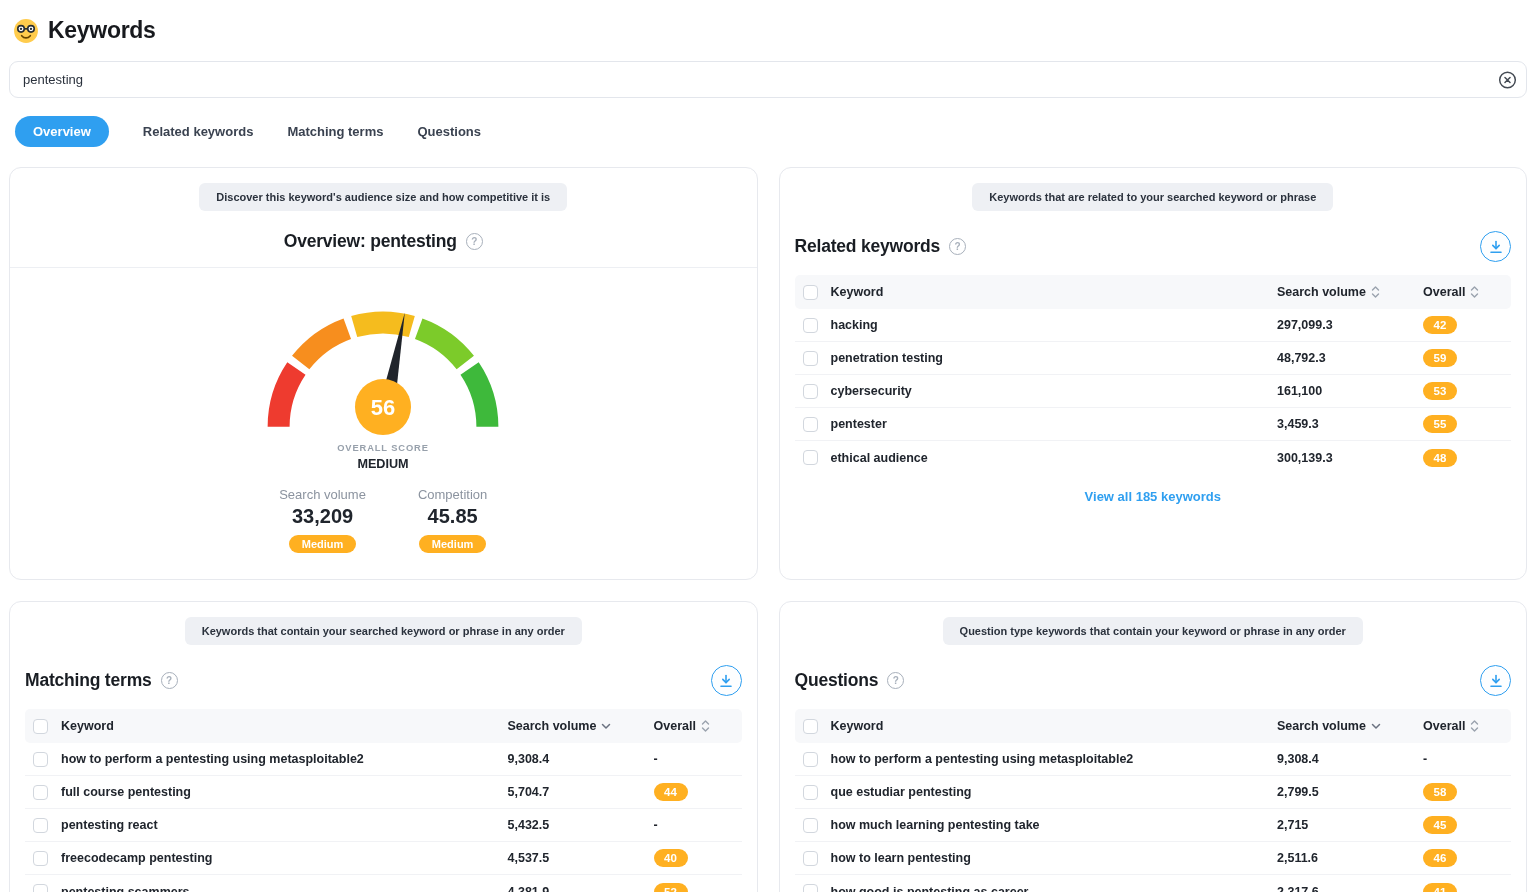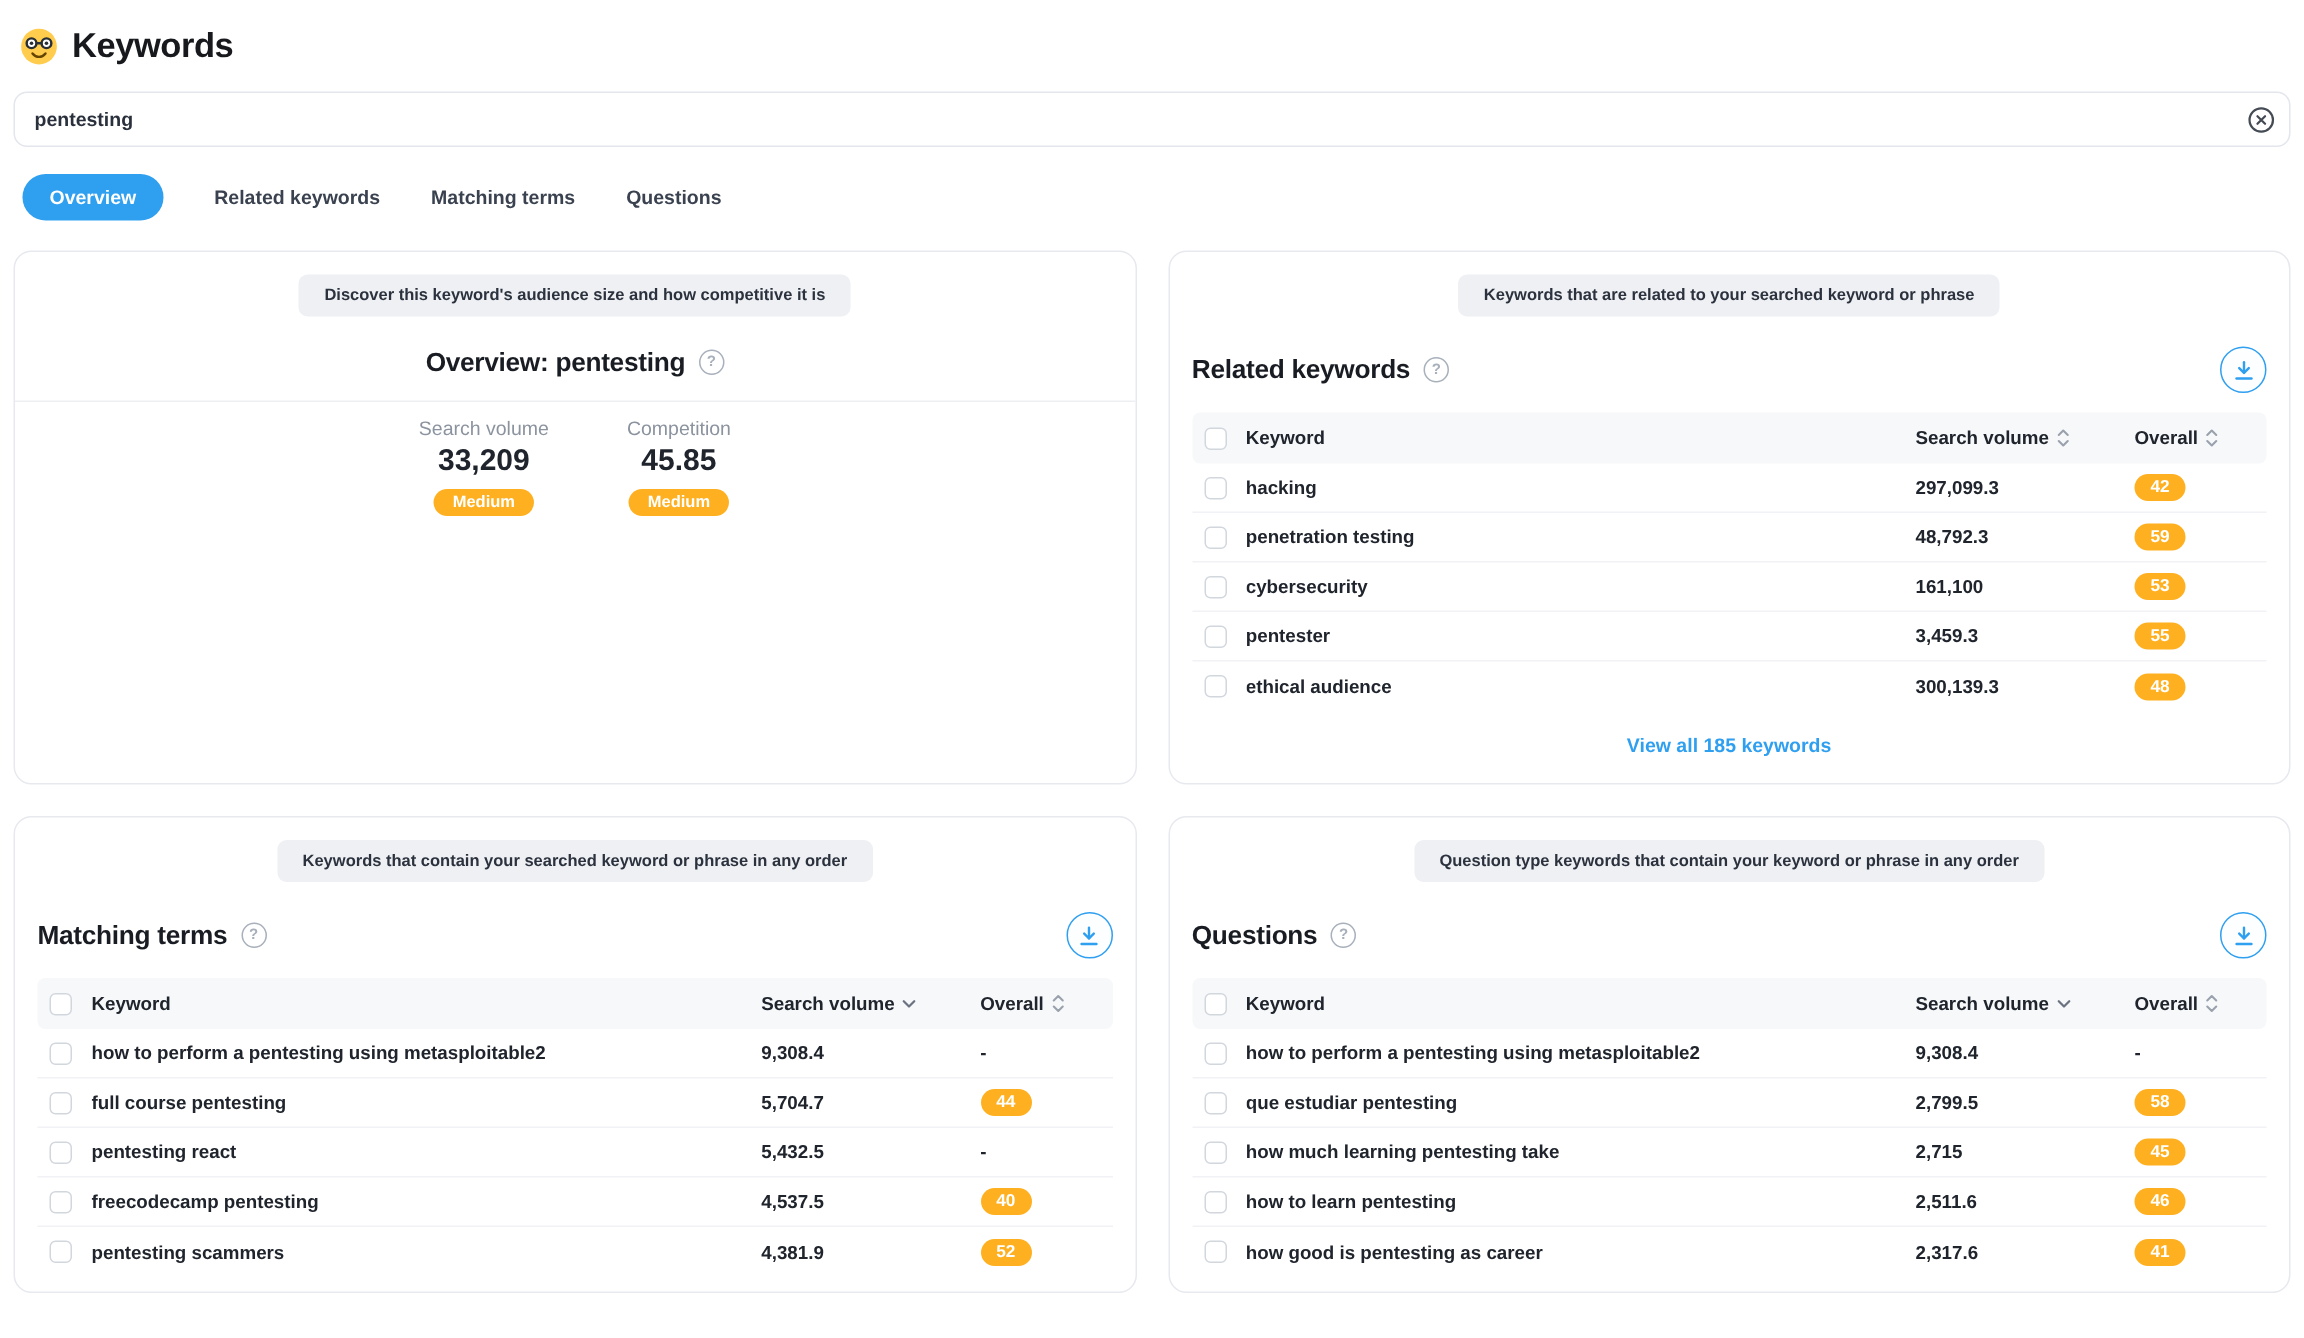--- a/index.html
+++ b/index.html
@@ -14,21 +14,21 @@
 
   
   .app-header { display:flex; align-items:center; gap:9px; padding:17px 4px 15px; }
   .app-header h1 { font-size:23px; font-weight:800; letter-spacing:-0.3px; color:#17191d; }
   .logo { display:flex; }
 
   
   .search-wrap { position:relative; margin:2px 0 16px; }
   .search-input {
     width:100%; height:37px; border:1px solid #e3e6ec; border-radius:9px;
-    padding:0 44px 0 13px; font-size:13px; font-weight:700; color:#2a313c;
+    padding:0 44px 0 13px; font-size:13px; font-weight:400; color:#2a313c;
     font-family:inherit; outline:none; background:#fff;
   }
   .clear-btn { position:absolute; right:10px; top:50%; transform:translateY(-50%);
     background:none; border:none; cursor:pointer; display:flex; padding:0; }
 
   
   .tabs { display:flex; align-items:center; gap:34px; padding:2px 6px 20px; }
   .tab { font-size:13px; font-weight:600; color:#3a4250; cursor:pointer; padding:8px 0; border-radius:18px; }
   .tab.active { background:#2f9ff0; color:#fff; padding:8px 18px; }
 
@@ -129,20 +129,34 @@
     <section class="card">
       <div class="pill-row">
           <span class="info-pill">Discover this keyword's audience size and how competitive it is</span>
         </div>
       <div class="title-row">
         <h2>Overview: pentesting</h2>
         <span class="help">?</span>
       </div>
       <div class="divider"></div>
 
+      <div class="gauge-wrap">
+        <svg class="gauge-svg" width="286" height="189" viewBox="0 0 260 172">
+          <path d="M35,130 A95,95 0 0 1 51.2,76.9" stroke="#ee3b2f" stroke-width="20" fill="none"></path>
+          <path d="M55.1,71.5 A95,95 0 0 1 97.5,40.7" stroke="#f78e1e" stroke-width="20" fill="none"></path>
+          <path d="M103.8,38.7 A95,95 0 0 1 156.2,38.7" stroke="#f5bc1e" stroke-width="20" fill="none"></path>
+          <path d="M162.5,40.7 A95,95 0 0 1 204.9,71.5" stroke="#7ccb2a" stroke-width="20" fill="none"></path>
+          <path d="M208.8,76.9 A95,95 0 0 1 225,130" stroke="#3eb93b" stroke-width="20" fill="none"></path>
+          <polygon id="gauge-needle" points="130,24 135.5,92 124.5,92" fill="#20242b" transform="rotate(10.800000000000011 130 130)"></polygon>
+          <circle cx="130" cy="112" r="25.5" fill="#ffb021"></circle>
+          <text x="130" y="119" text-anchor="middle" class="gauge-score">56</text>
+          <text x="130" y="152" text-anchor="middle" class="gauge-caption">OVERALL SCORE</text>
+          <text x="130" y="167" text-anchor="middle" class="gauge-level">MEDIUM</text>
+        </svg>
+      </div>
 
       <div class="metrics">
         <div class="metric">
           <div class="metric-label">Search volume</div>
           <div class="metric-value">33,209</div>
           <span class="mini-badge">Medium</span>
         </div>
         <div class="metric">
           <div class="metric-label">Competition</div>
           <div class="metric-value">45.85</div>

